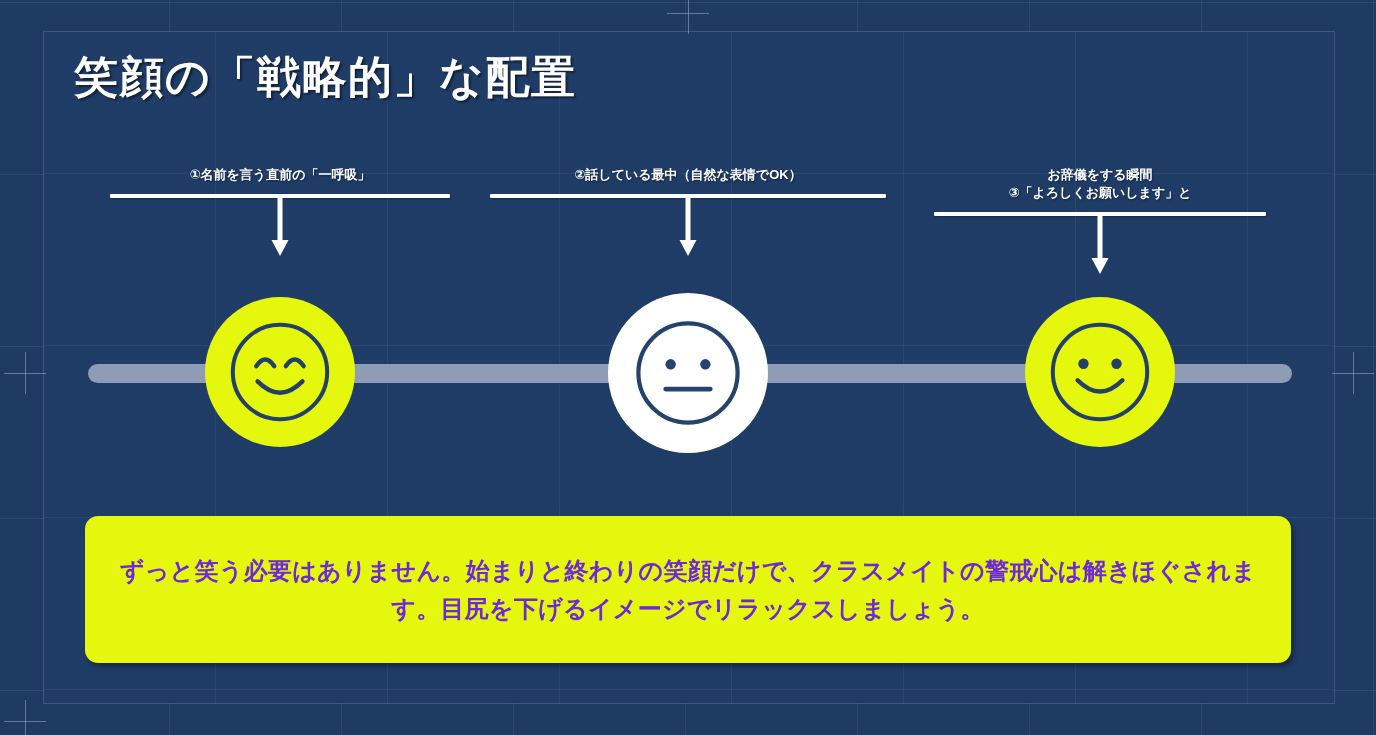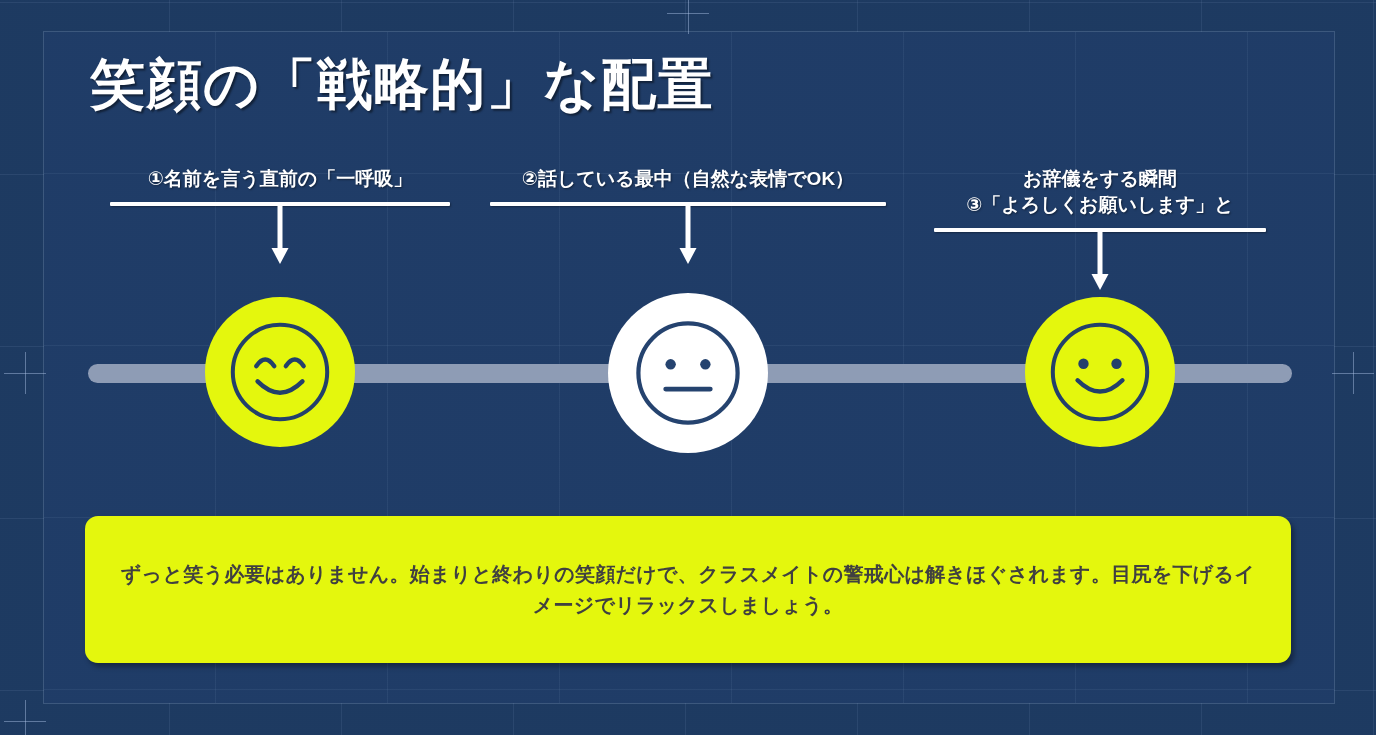--- a/index.html
+++ b/index.html
@@ -67,37 +67,36 @@
     background: rgba(178,200,235,0.45);
   }
   .xhair::before { left: 0; top: 50%; width: 100%; height: 1px; }
   .xhair::after  { top: 0; left: 50%; width: 1px; height: 100%; }
 
   
   .title {
     position: absolute;
     left: 74px;
     top: 48px;
-    font-size: 55px;
+    font-size: 44px;
     font-weight: 700;
     letter-spacing: 1.5px;
     color: #ffffff;
     text-shadow: 2px 2px 2px rgba(0,0,0,0.45);
     white-space: nowrap;
-    margin-left: 16px;
   }
 
   
   .step {
     position: absolute;
     top: 166px;
     text-align: center;
   }
   .step-label {
-    font-size: 19px;
+    font-size: 13px;
     font-weight: 700;
     color: #ffffff;
     line-height: 1.38;
     text-shadow: 1px 1px 2px rgba(0,0,0,0.45);
     white-space: nowrap;
   }
   .step-rule {
     margin-top: 10px;
     height: 4px;
     background: #ffffff;
@@ -141,24 +140,24 @@
     width: 1206px;
     height: 147px;
     background: #e4f70d;
     border-radius: 13px;
     box-shadow: 3px 4px 5px rgba(0,0,0,0.35);
     display: flex;
     align-items: center;
     justify-content: center;
   }
   .callout-text {
-    font-size: 20px;
+    font-size: 24px;
     font-weight: 700;
     line-height: 1.55;
-    color: #404040;
+    color: #6d28d9;
     text-align: center;
     letter-spacing: 0.3px;
     padding: 0 34px;
   }
 </style>
 </head>
 <body>
 
 <div id="slide">
 

